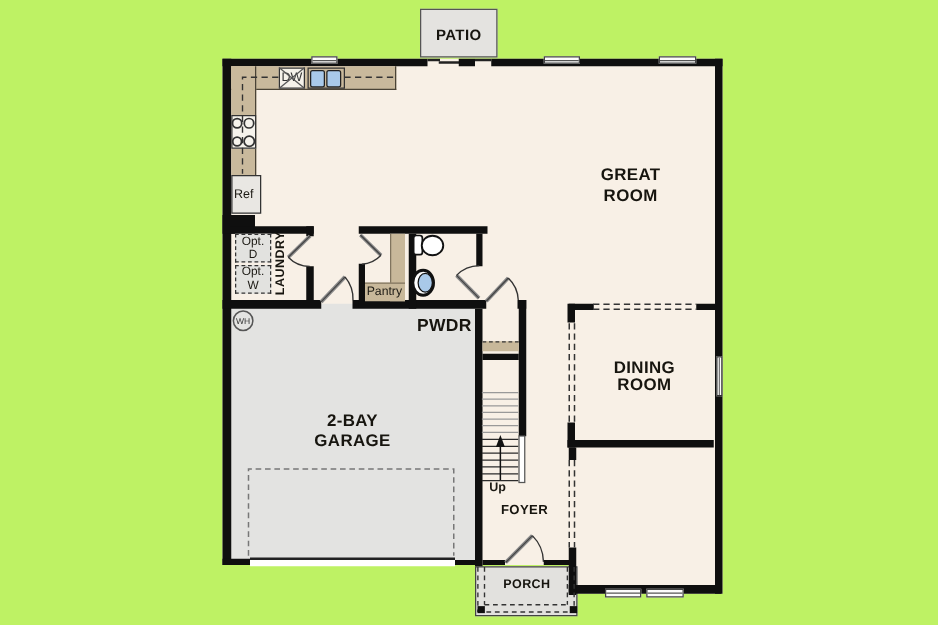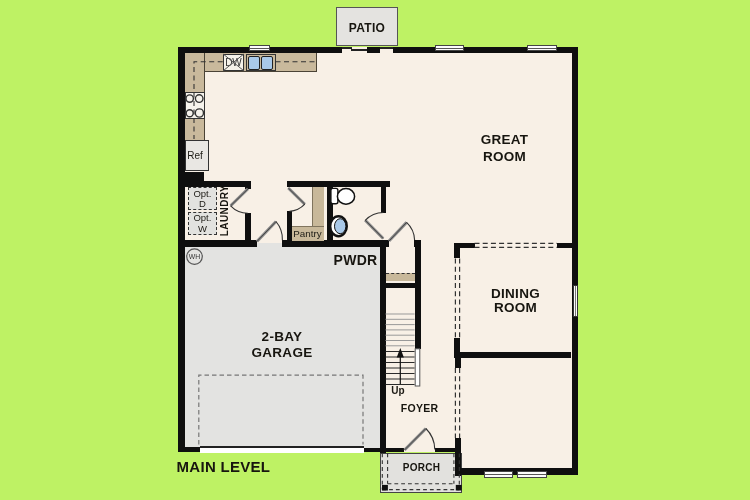--- a/index.html
+++ b/index.html
@@ -306,15 +306,14 @@
 
 <div class="lbl" style="left:465px;top:287px;width:101px;font-size:13.5px;line-height:13.8px;">DINING<br>ROOM</div>
 
 
 <div class="lbl" style="left:384.6px;top:402px;width:70px;font-size:10.5px;text-align:center;">FOYER</div>
 
 <div class="lbl" style="left:389.5px;top:462.3px;width:64px;font-size:10px;">PORCH</div>
 
 <div class="sml" style="left:383px;top:384.5px;width:30px;font-size:10px;font-weight:bold;">Up</div>
 
-<div class="lbl" style="left:176.5px;top:458px;width:180px;font-size:15px;text-align:left;">MAIN LEVEL</div>
 
 </div>
 
 </body></html>

